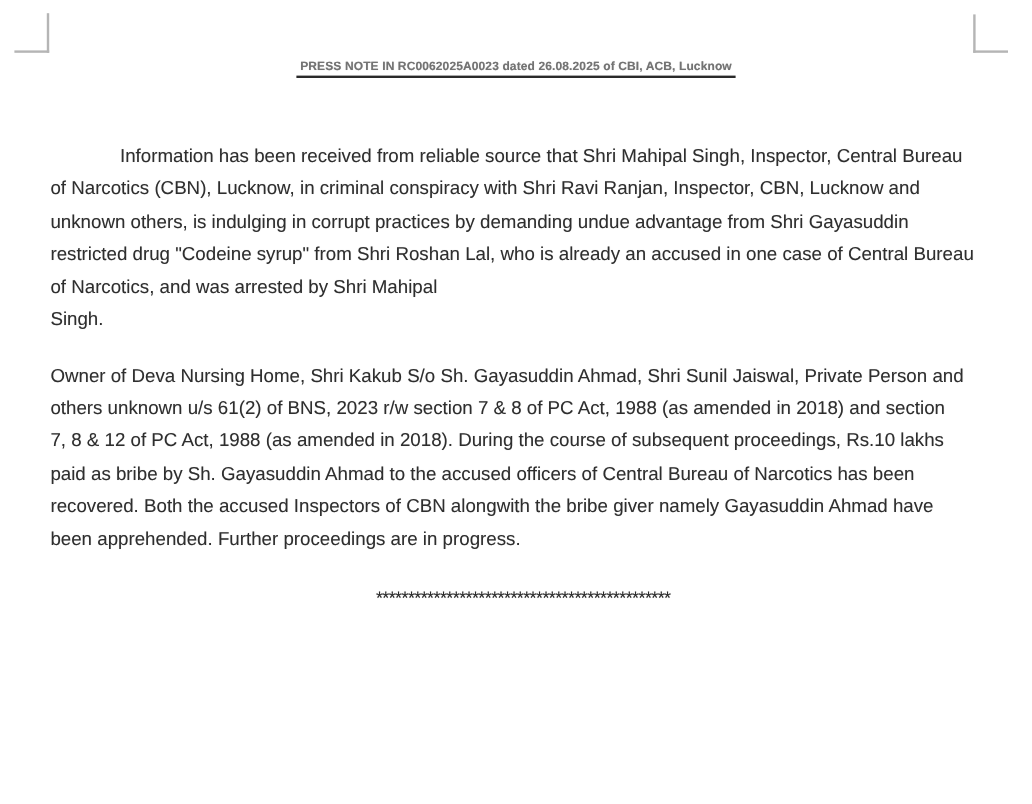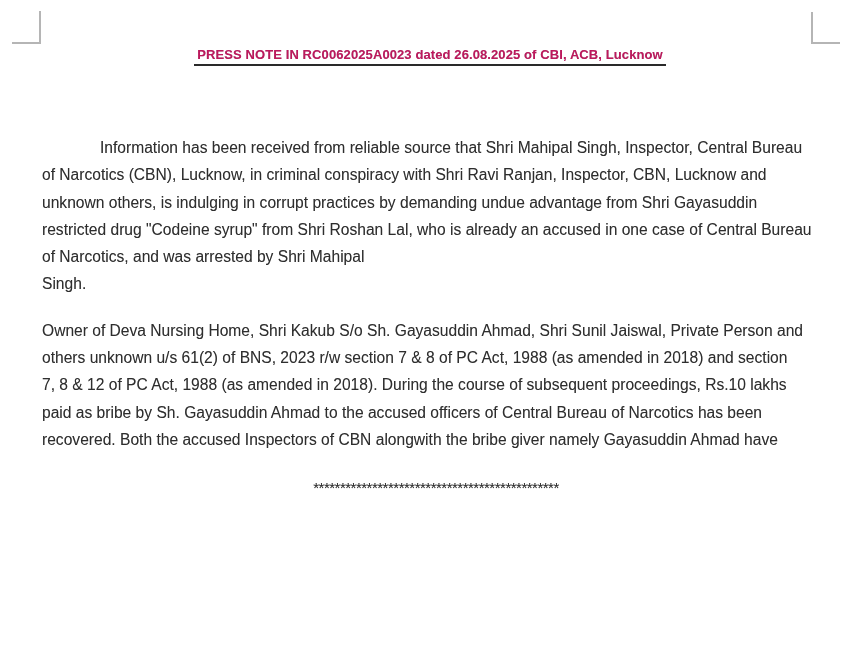--- a/index.html
+++ b/index.html
@@ -38,30 +38,30 @@
     height: 30px;
     border-left: 2px solid #b5b5b5;
     border-bottom: 2px solid #b5b5b5;
   }
   .title-row {
     text-align: center;
     padding-top: 45px;
   }
   .title-text {
     display: inline-block;
-    font-size: 13px;
+    font-size: 10px;
     font-weight: bold;
-    color: #be185d;
+    color: #737373;
     letter-spacing: 0.1px;
     border-bottom: 2px solid #2a2a2a;
     padding: 0 3px 2px 3px;
     text-shadow: 0 0 0.6px rgba(28,28,28,0.35);
   }
   .body-text {
-    margin: 68px 30px 0 42px;
+    margin: 52px 30px 0 42px;
     font-size: 15.6px;
     line-height: 27.3px;
     color: #2e2e2e;
     text-shadow: 0 0 0.6px rgba(46,46,46,0.3);
   }
   .line {
     white-space: nowrap;
   }
   .line.indent {
     padding-left: 58px;
@@ -100,19 +100,20 @@
       <div class="line">of Narcotics, and was arrested by Shri Mahipal</div>
       <div class="line">Singh.</div>
     </div>
 
     <div class="para para-2">
       <div class="line">Owner of Deva Nursing Home, Shri Kakub S/o Sh. Gayasuddin Ahmad, Shri Sunil Jaiswal, Private Person and</div>
       <div class="line">others unknown u/s 61(2) of BNS, 2023 r/w section 7 &amp; 8 of PC Act, 1988 (as amended in 2018) and section</div>
       <div class="line">7, 8 &amp; 12 of PC Act, 1988 (as amended in 2018). During the course of subsequent proceedings, Rs.10 lakhs</div>
       <div class="line">paid as bribe by Sh. Gayasuddin Ahmad to the accused officers of Central Bureau of Narcotics has been</div>
       <div class="line">recovered. Both the accused Inspectors of CBN alongwith the bribe giver namely Gayasuddin Ahmad have</div>
+      <div class="line">been apprehended. Further proceedings are in progress.</div>
     </div>
 
     <div class="separator">**********************************************</div>
 
   </div>
 
 </div>
 
 </body></html>

